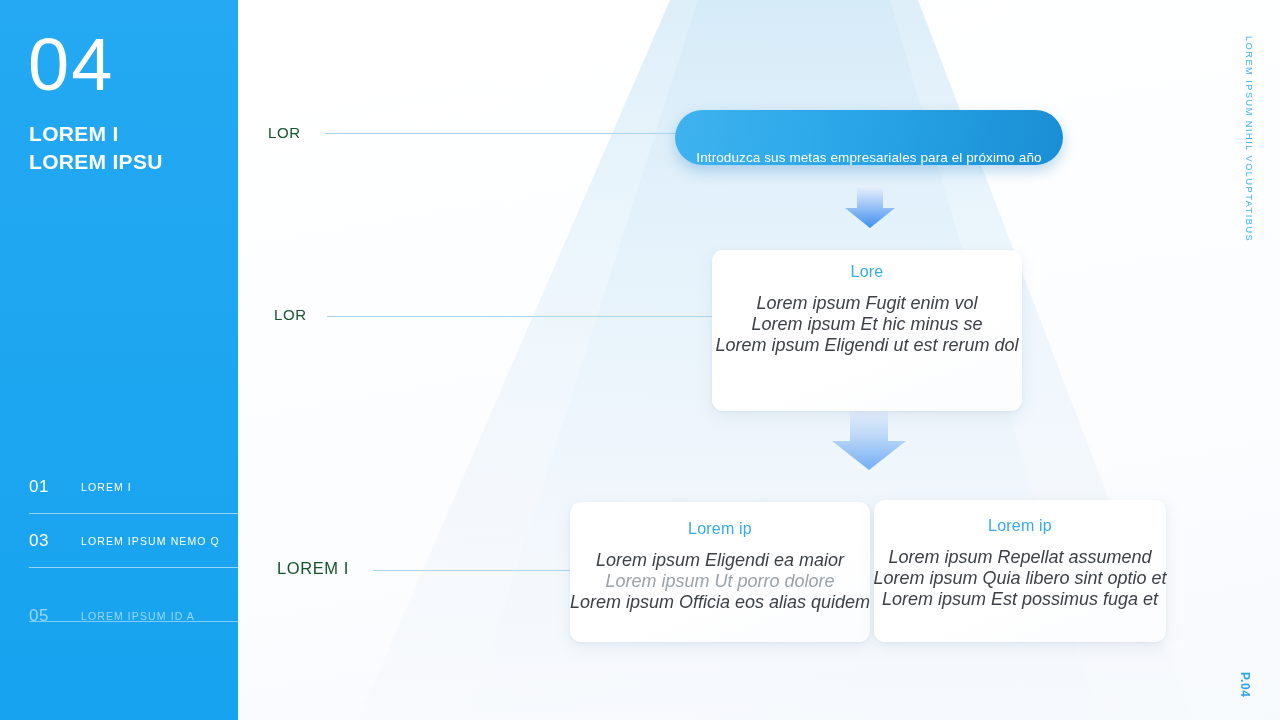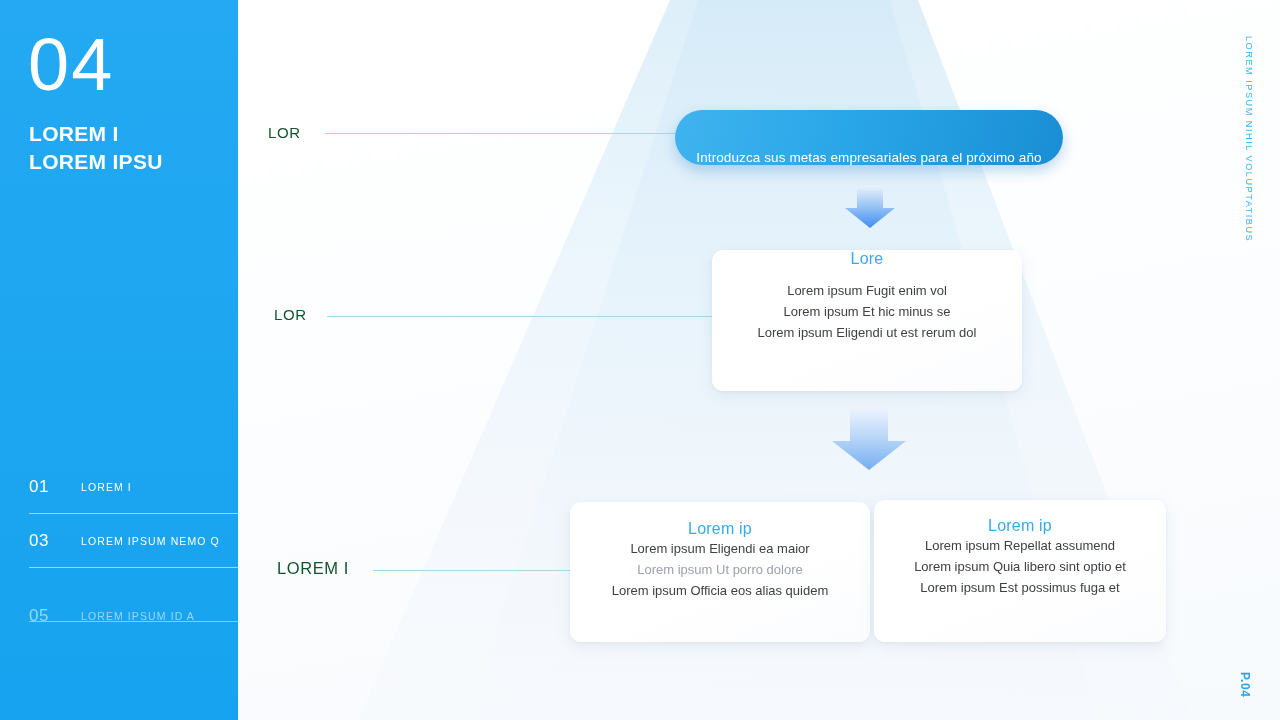--- a/index.html
+++ b/index.html
@@ -149,32 +149,33 @@
   }
   .card-title {
     color: #35ace9;
     font-size: 16px;
     font-weight: 400;
     letter-spacing: 0.2px;
   }
   .card-lines { display: flex; flex-direction: column; align-items: center; }
   .card-line {
     color: #3d4146;
-    font-size: 13px;
+    font-size: 18px;
     line-height: 21px;
     white-space: nowrap;
+    font-style: italic;
   }
   .card-line.muted { color: #9aa2ab; }
 
-  #card-mid { left: 712px; top: 250px; width: 310px; height: 141px; }
+  #card-mid { left: 712px; top: 250px; width: 310px; height: 161px; padding-top: 13px; }
   #card-mid .card-lines { margin-top: 12px; }
 
   #card-left  { left: 570px; top: 502px; width: 300px; height: 140px; padding-top: 18px; }
   #card-right { left: 874px; top: 500px; width: 292px; height: 142px; padding-top: 17px; }
-  #card-left .card-lines, #card-right .card-lines { }
+  #card-left .card-lines, #card-right .card-lines { margin-top: 12px; }
 
   
   .vtext {
     position: absolute;
     color: #3fb0ec;
     font-size: 9.2px;
     letter-spacing: 1.5px;
     white-space: nowrap;
     transform-origin: 0 0;
   }

